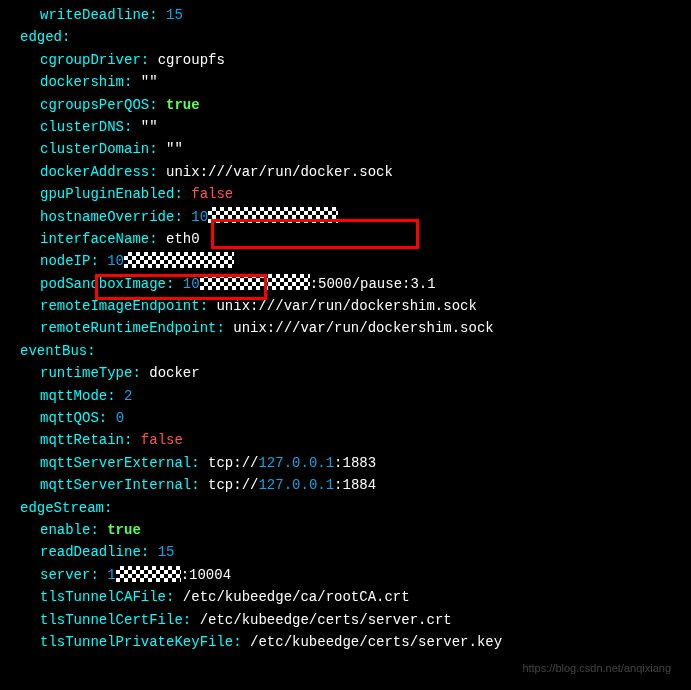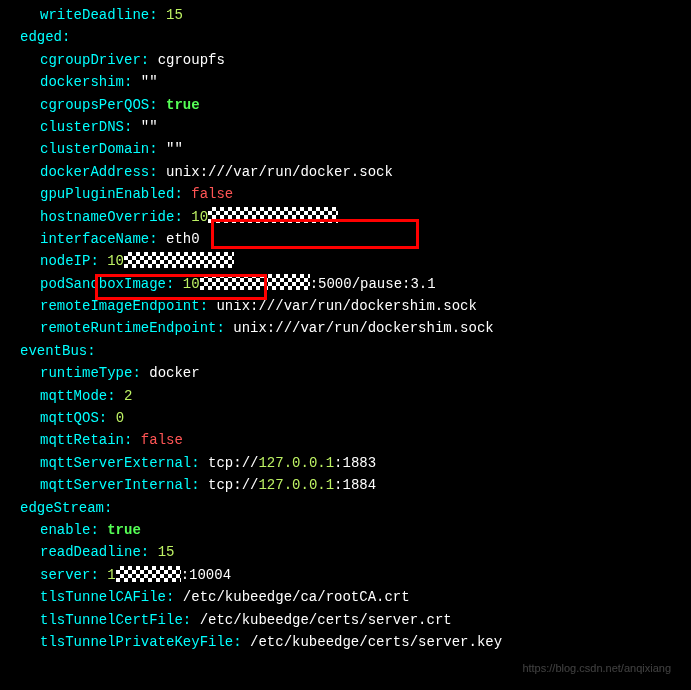--- a/index.html
+++ b/index.html
@@ -19,21 +19,21 @@
       overflow: hidden;
       position: relative;
     }
     .line {
       white-space: pre;
       padding: 0 20px;
       position: relative;
     }
     .key-cyan { color: #00ffff; }
     .val-white { color: #ffffff; font-family: Liberation Mono, monospace; }
-    .val-magenta { color: #bef264; }
+    .val-magenta { color: #0ea5e9; }
     .val-green { color: #55ff55; font-weight: bold; }
     .val-red { color: #ff5555; }
     .redact {
       display: inline-block;
       width: 130px;
       height: 16px;
       background-image: 
         repeating-conic-gradient(#fff 0% 25%, #000 0% 50%);
       background-size: 8px 8px;
       vertical-align: middle;

